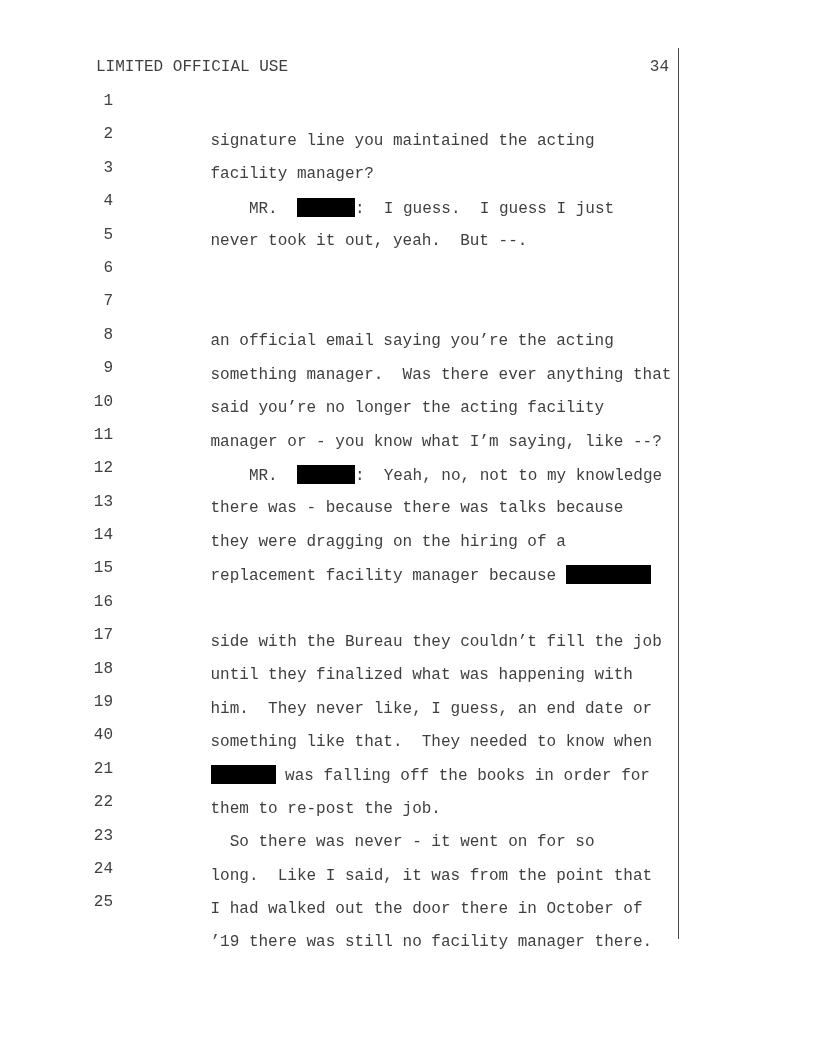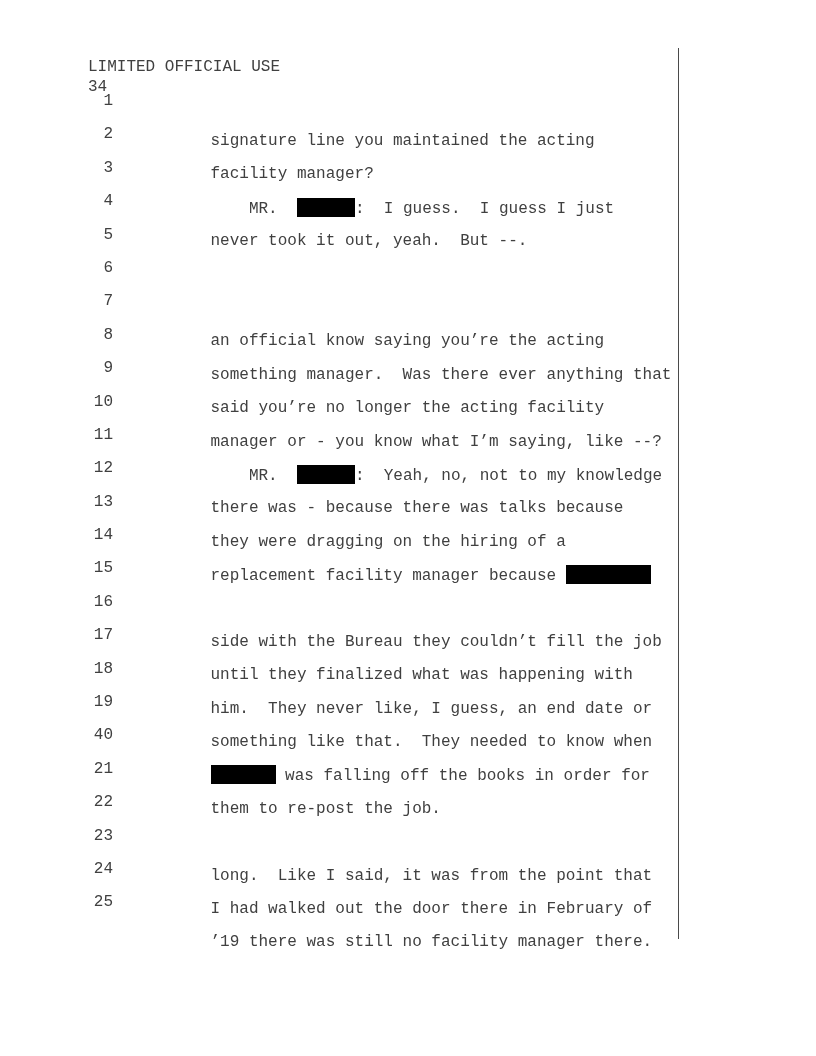--- a/index.html
+++ b/index.html
@@ -16,27 +16,26 @@
     height: 1056px;
     background: var(--page-bg);
     font-family: "Liberation Mono", "DejaVu Sans Mono", monospace;
     color: var(--text-color);
     font-size: 16px;
     overflow: hidden;
   }
   .header {
     position: absolute;
     top: 57px;
-    left: 88px;
+    left: 96px;
     width: 573px;
     display: flex;
     justify-content: space-between;
     line-height: 20px;
     white-space: pre;
-    flex-direction: column;
   }
   .vrule {
     position: absolute;
     left: 678px;
     top: 48px;
     width: 1px;
     height: 891px;
     background: var(--rule-color);
   }
   .lines {
@@ -97,21 +96,21 @@
         <span class="txt">never took it out, yeah.  But --.</span>
       </div>
       <div class="row">
         <span class="num">5</span>
       </div>
       <div class="row">
         <span class="num">6</span>
       </div>
       <div class="row">
         <span class="num">7</span>
-        <span class="txt">an official know saying you’re the acting</span>
+        <span class="txt">an official email saying you’re the acting</span>
       </div>
       <div class="row">
         <span class="num">8</span>
         <span class="txt">something manager.  Was there ever anything that</span>
       </div>
       <div class="row">
         <span class="num">9</span>
         <span class="txt">said you’re no longer the acting facility</span>
       </div>
       <div class="row">
@@ -156,27 +155,28 @@
       <div class="row">
         <span class="num">40</span>
         <span class="txt"><span class="redact" style="width: 65px;"></span> was falling off the books in order for</span>
       </div>
       <div class="row">
         <span class="num">21</span>
         <span class="txt">them to re-post the job.</span>
       </div>
       <div class="row">
         <span class="num">22</span>
+        <span class="txt">  So there was never - it went on for so</span>
       </div>
       <div class="row">
         <span class="num">23</span>
         <span class="txt">long.  Like I said, it was from the point that</span>
       </div>
       <div class="row">
         <span class="num">24</span>
-        <span class="txt">I had walked out the door there in February of</span>
+        <span class="txt">I had walked out the door there in October of</span>
       </div>
       <div class="row">
         <span class="num">25</span>
         <span class="txt">’19 there was still no facility manager there.</span>
       </div>
     </div>
 </div>
 
 </body></html>

